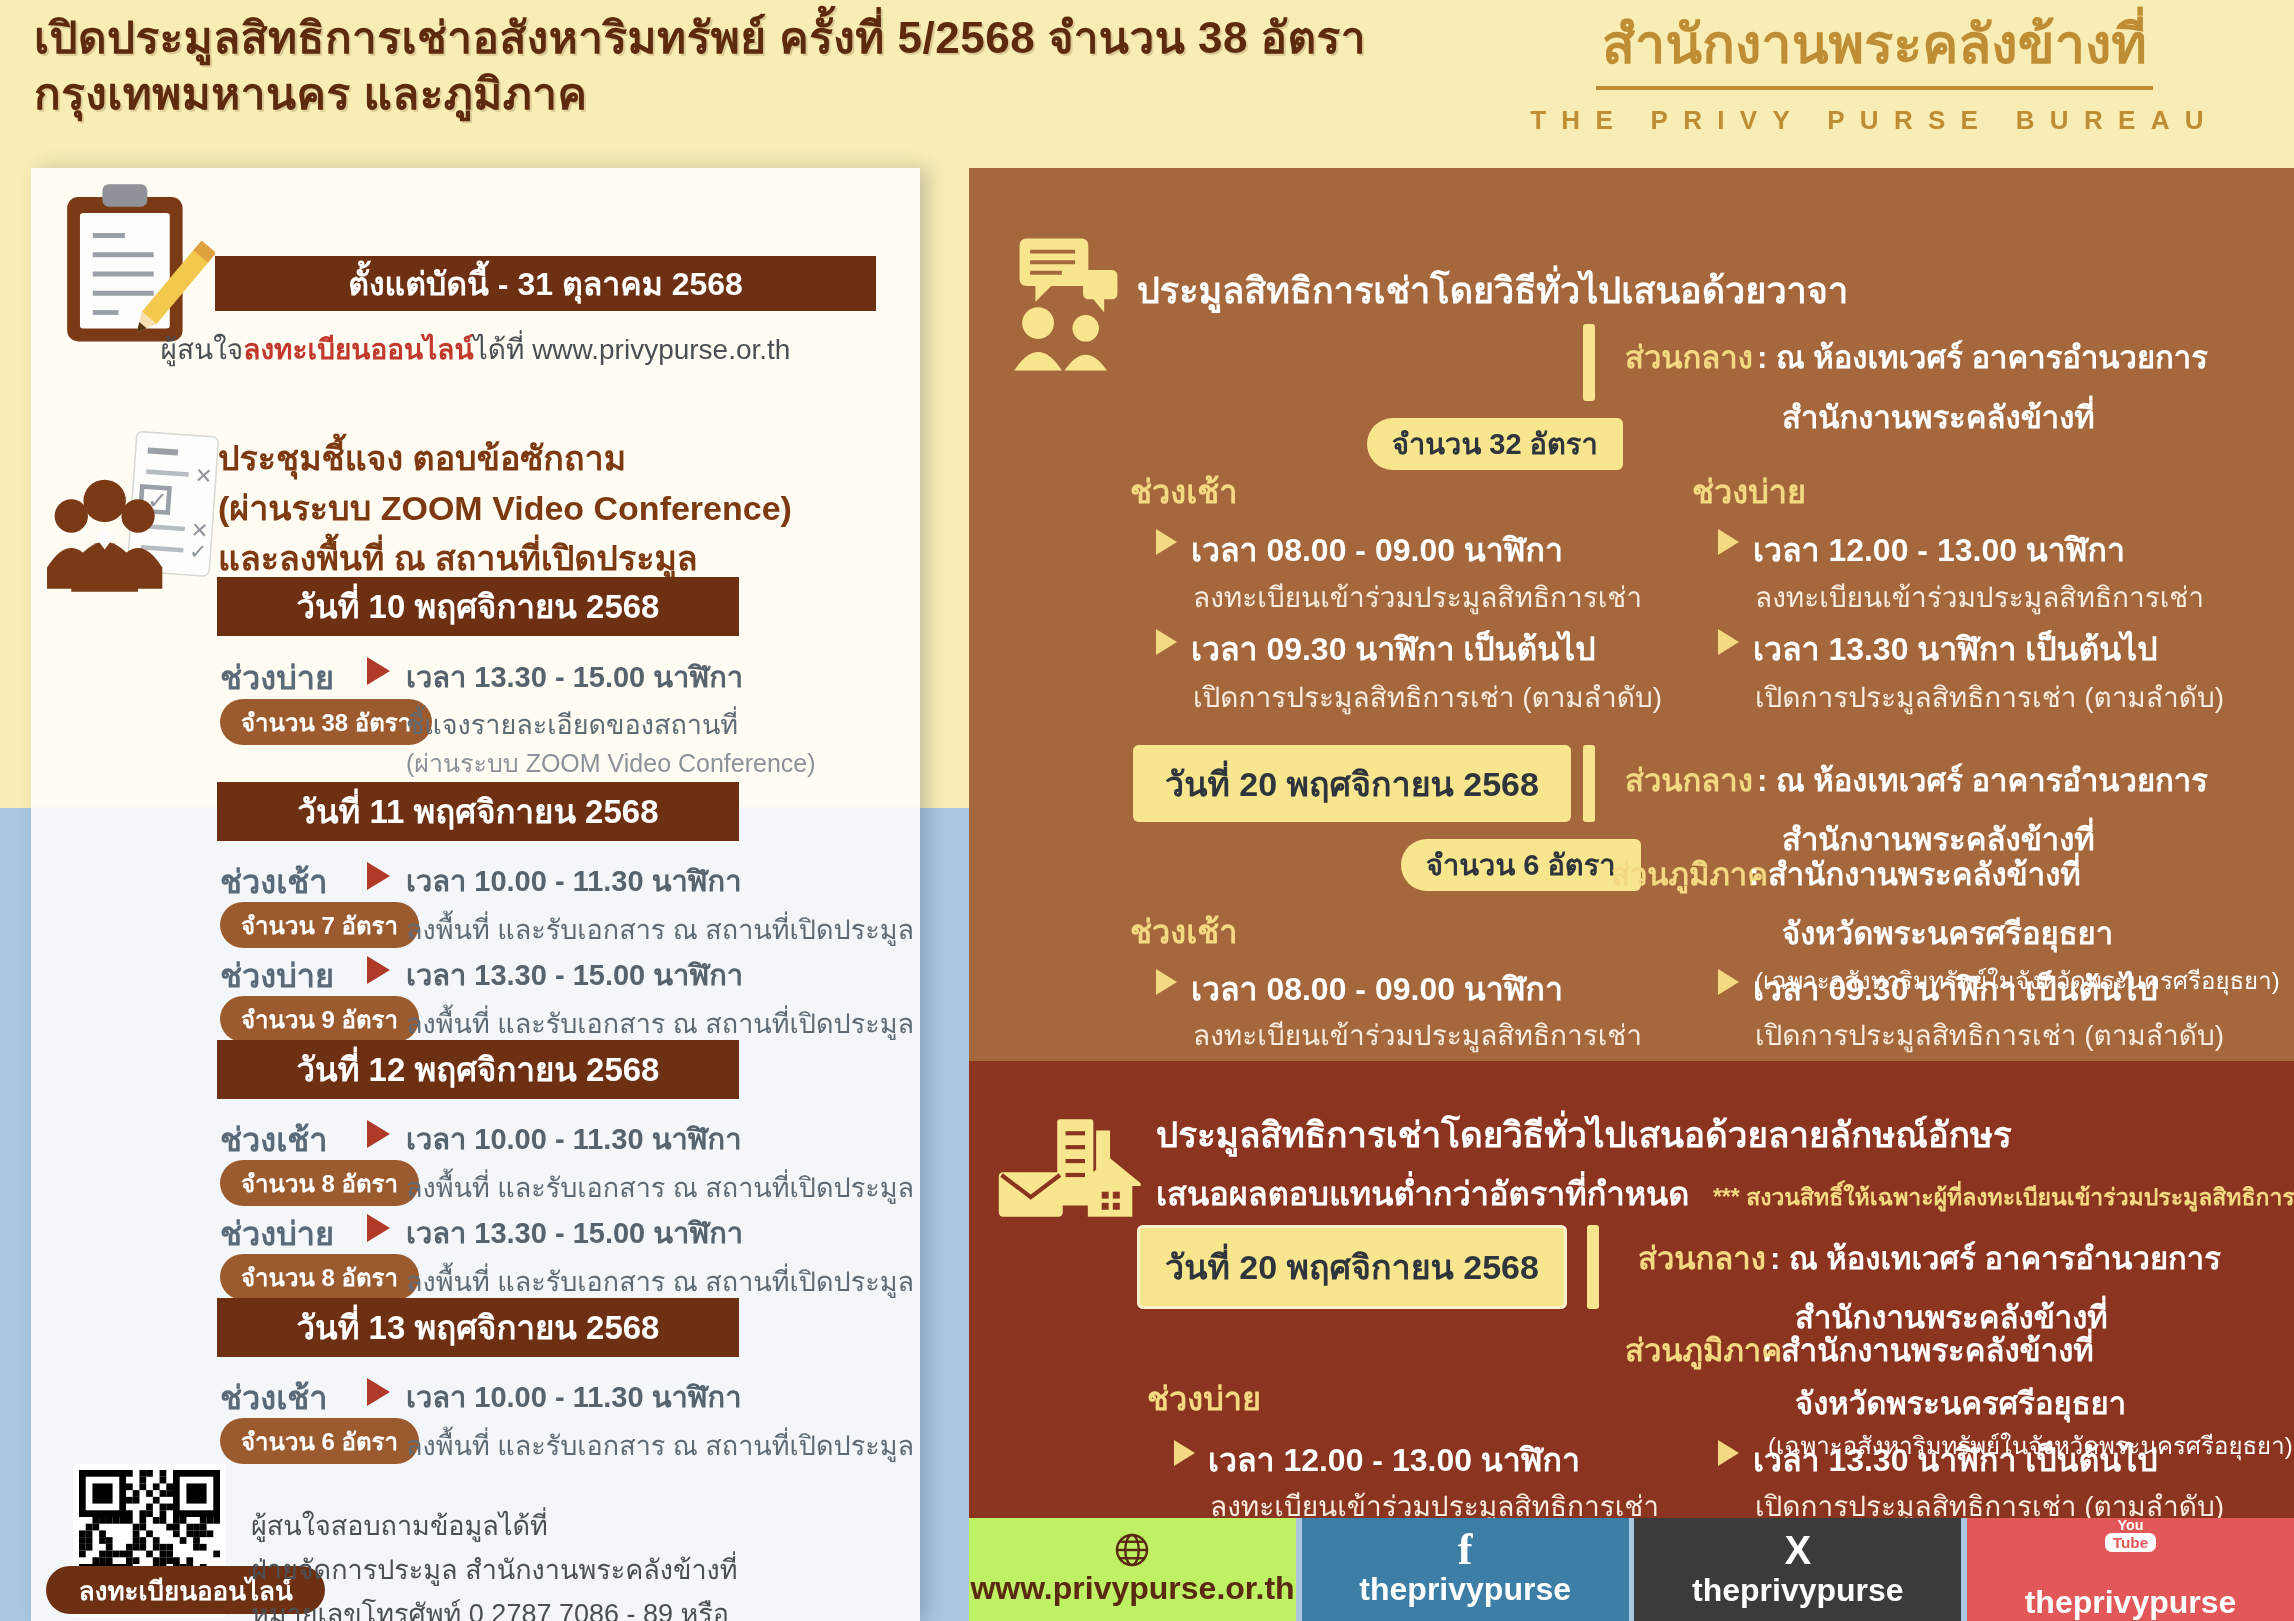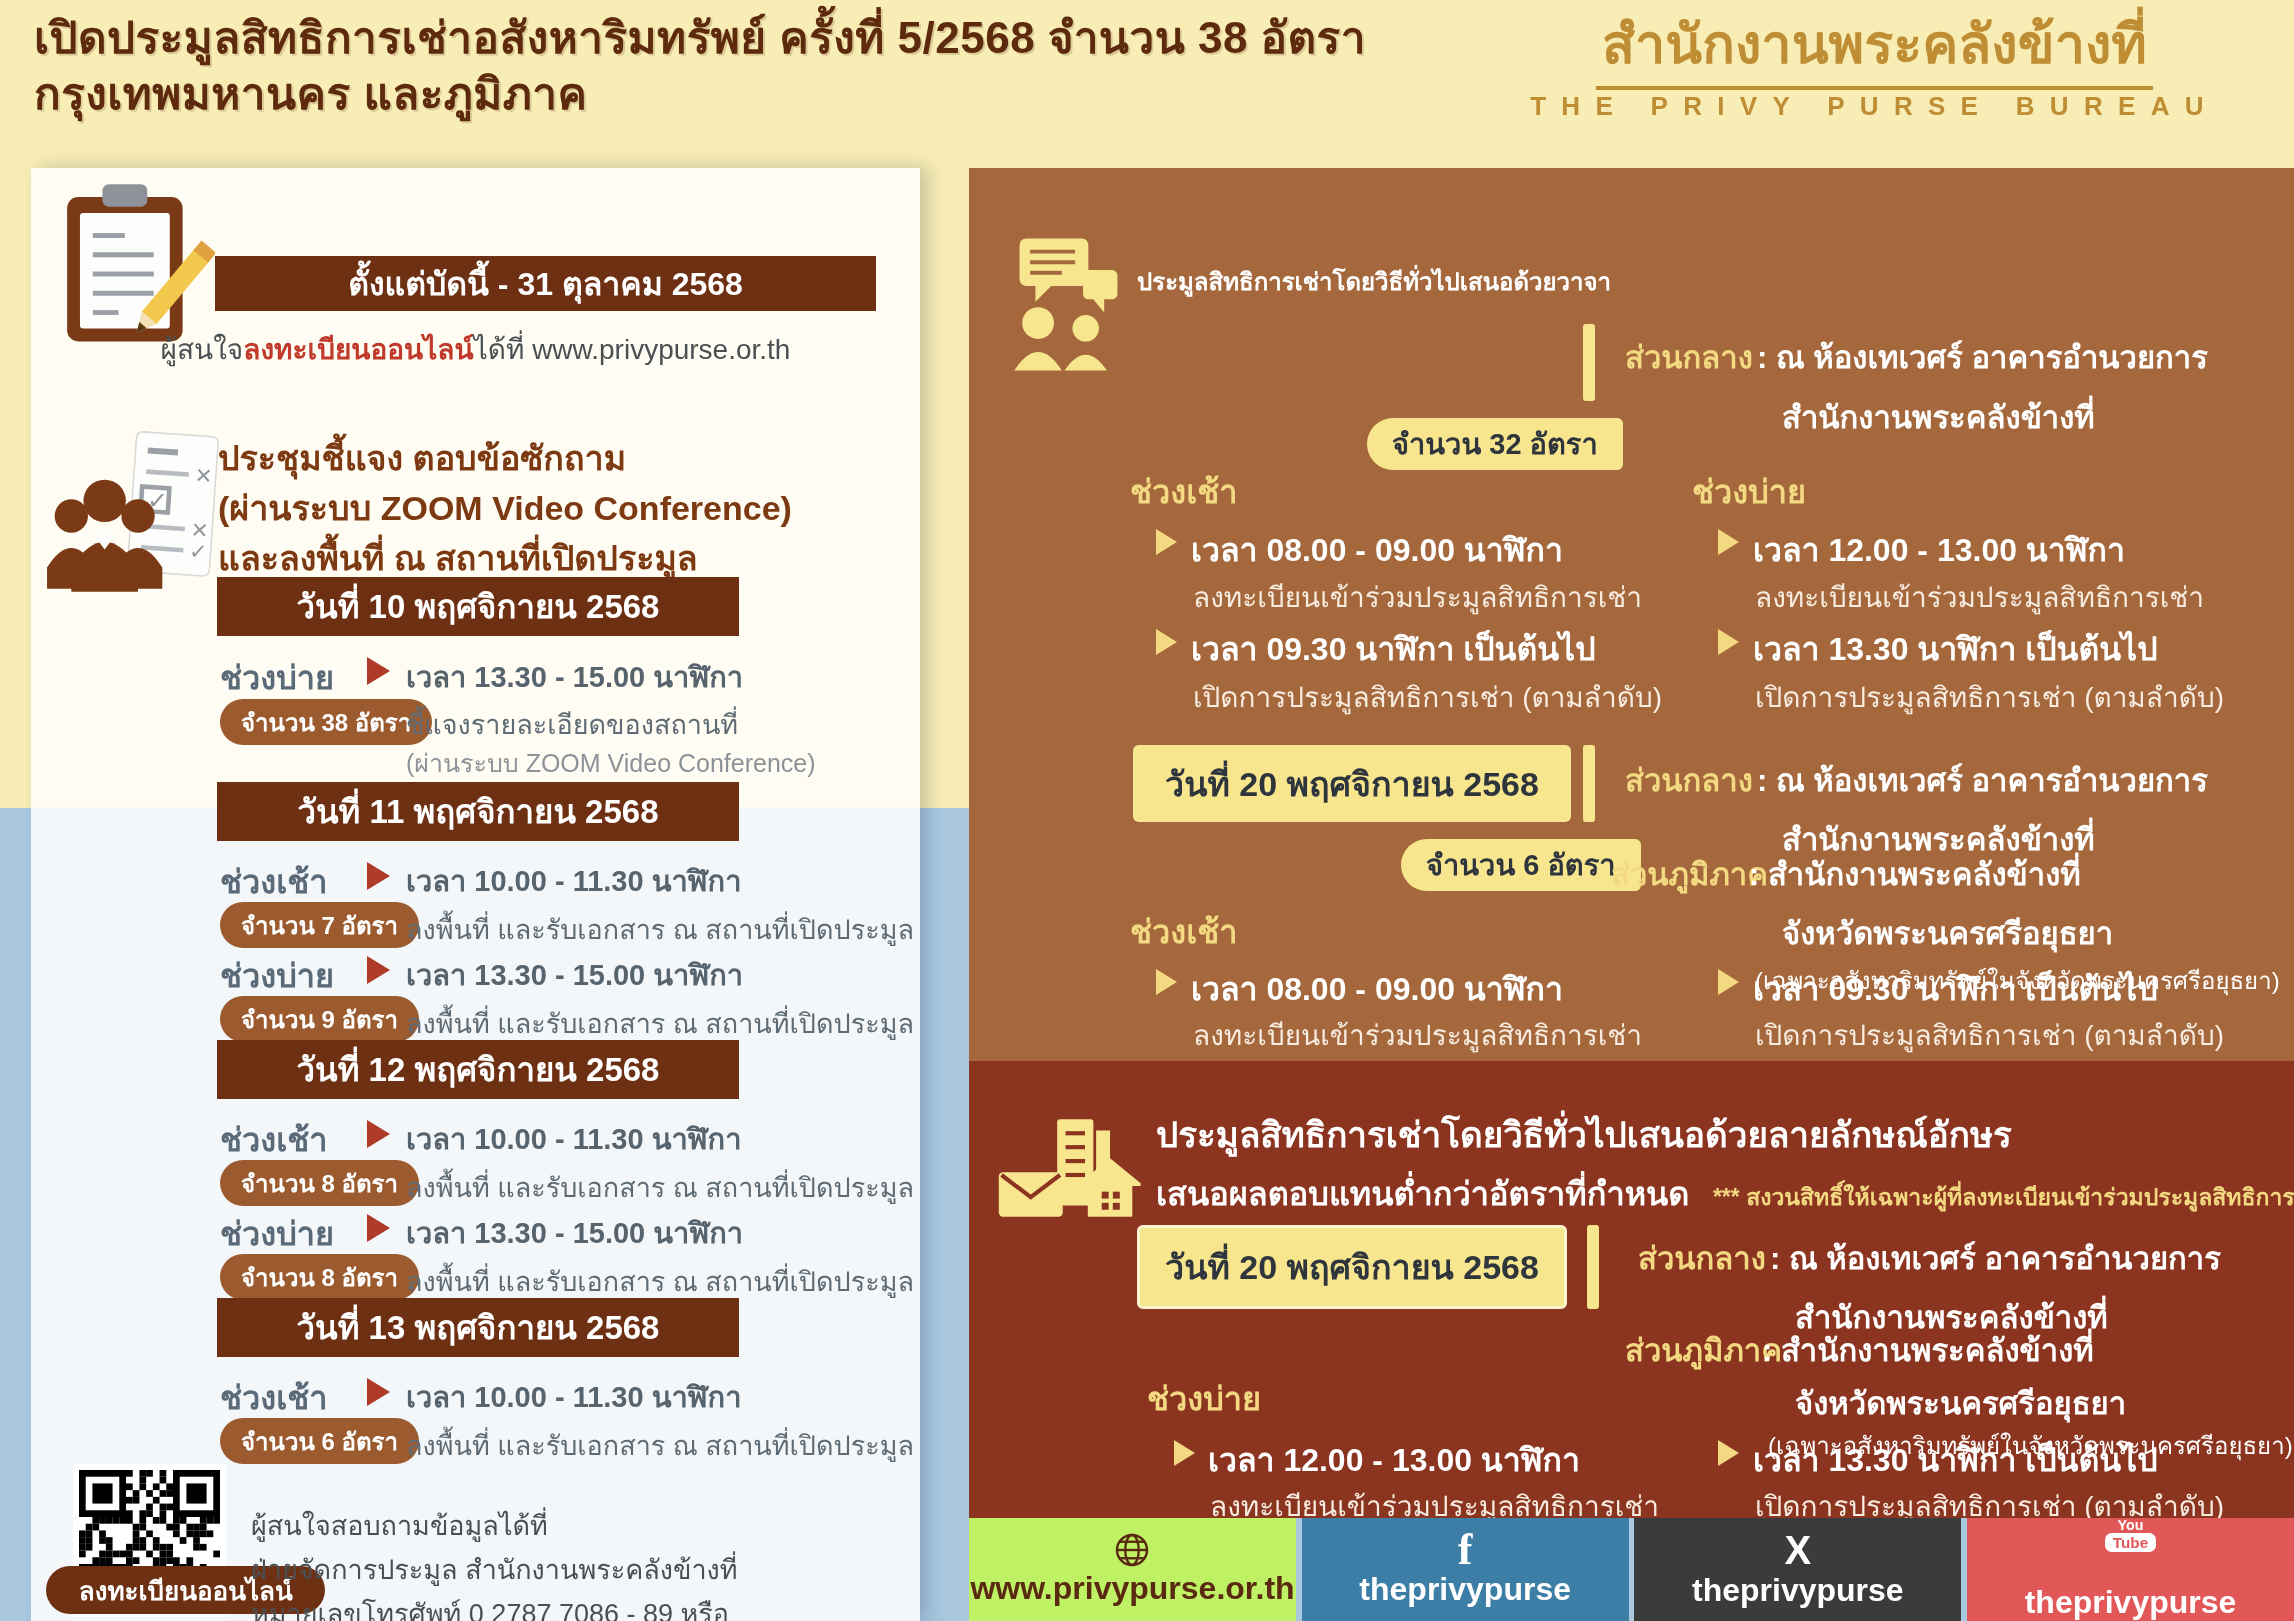--- a/index.html
+++ b/index.html
@@ -10,21 +10,21 @@
     background:linear-gradient(180deg,#f8edb4 0,#f8edb4 808px,#a9c8e0 808px,#a9c8e0 100%);
   }
   .abs { position:absolute; }
 
   
   .title { left:34px; top:9.6px; font-size:44px; font-weight:800; color:#5d2a0e;
            line-height:1.28; letter-spacing:0.5px; text-shadow:1.9px 1.9px 0 rgba(90,42,14,.18); }
   .brand { right:42px; top:15.3px; width:755px; text-align:center; color:#bf8d33; }
   .brand-th { display:inline-block; font-size:54px; font-weight:700; padding:0 5.7px 11.5px 5.7px;
               border-bottom:4.8px solid #bf8d33; line-height:1.1; }
-  .brand-en { margin-top:1px; font-size:26px; font-weight:700; letter-spacing:15.3px; }
+  .brand-en { margin-top:15px; font-size:26px; font-weight:700; letter-spacing:15.3px; }
 
   
   .card { left:31px; top:168px; width:889px; height:1453px;
           background:linear-gradient(180deg,#fffdf3 0,#fffdf3 639px,#f3f7fa 640px,#f3f7fa 100%);
           box-shadow:7.6px 0 17px rgba(40,60,90,.25); }
   .card .heading { left:187px; top:29px; font-size:38px; font-weight:800; color:#7d3a12; }
   .reg-bar { left:184px; top:88px; width:661px; height:55px; background:#6e3012; color:#fff;
              font-size:32px; font-weight:700; display:flex; align-items:center; justify-content:center; }
   .reg-line { left:0; width:100%; text-align:center; font-size:28px; color:#4a4f54; }
   .reg-line .red { color:#c0392b; font-weight:700; }
@@ -39,21 +39,21 @@
   .pill { left:189px; height:46px; background:#9c5b2f; border-radius:25px; color:#fff;
           font-size:24px; font-weight:700; display:inline-flex; align-items:center; padding:0 21px; }
   .desc-text { left:375px; font-size:27px; color:#5f6b74; }
   .desc-sub { left:375px; font-size:25px; color:#8c9298; }
   .contact-line { left:220px; font-size:27px; color:#4a4f54;margin-top:40px; }
   .qr-pill { left:15.3px; top:1398px; width:279px; height:48px; background:#6e3012; border-radius:25px;
              color:#fff; font-size:26px; font-weight:700; display:flex; align-items:center; justify-content:center; }
 
   
   .panel-v { left:969px; top:168px; width:1325px; height:893px; background:#a5683d; }
-  .panel-heading { font-size:24px; font-weight:800; color:#fff; }
+  .panel-heading { font-size:36px; font-weight:800; color:#fff; }
   .ybox { width:438px; height:77px; background:#f8e68e; border-radius:5.7px; color:#2f353c;
           font-size:34px; font-weight:800; display:flex; align-items:center; justify-content:center; }
   .yaccent { width:12.4px; height:77px; background:#f8e68e; border-radius:2.9px; }
   .ypill { height:52px; background:#f8e68e; border-radius:26px 5.7px 5.7px 26px; color:#2f353c;
            font-size:29px; font-weight:800; display:inline-flex; align-items:center; padding:0 25px; }
   .vlabel { font-size:31px; font-weight:800; color:#f3d981; }
   .vtext { font-size:31px; font-weight:700; color:#fff; }
   .vsmall { font-size:24px; color:#fff; }
   .slot-label { font-size:32.5px; font-weight:800; color:#f3d981; }
   .yarrow { width:0; height:0; border-left:21px solid #f3d981; border-top:13.4px solid transparent;

